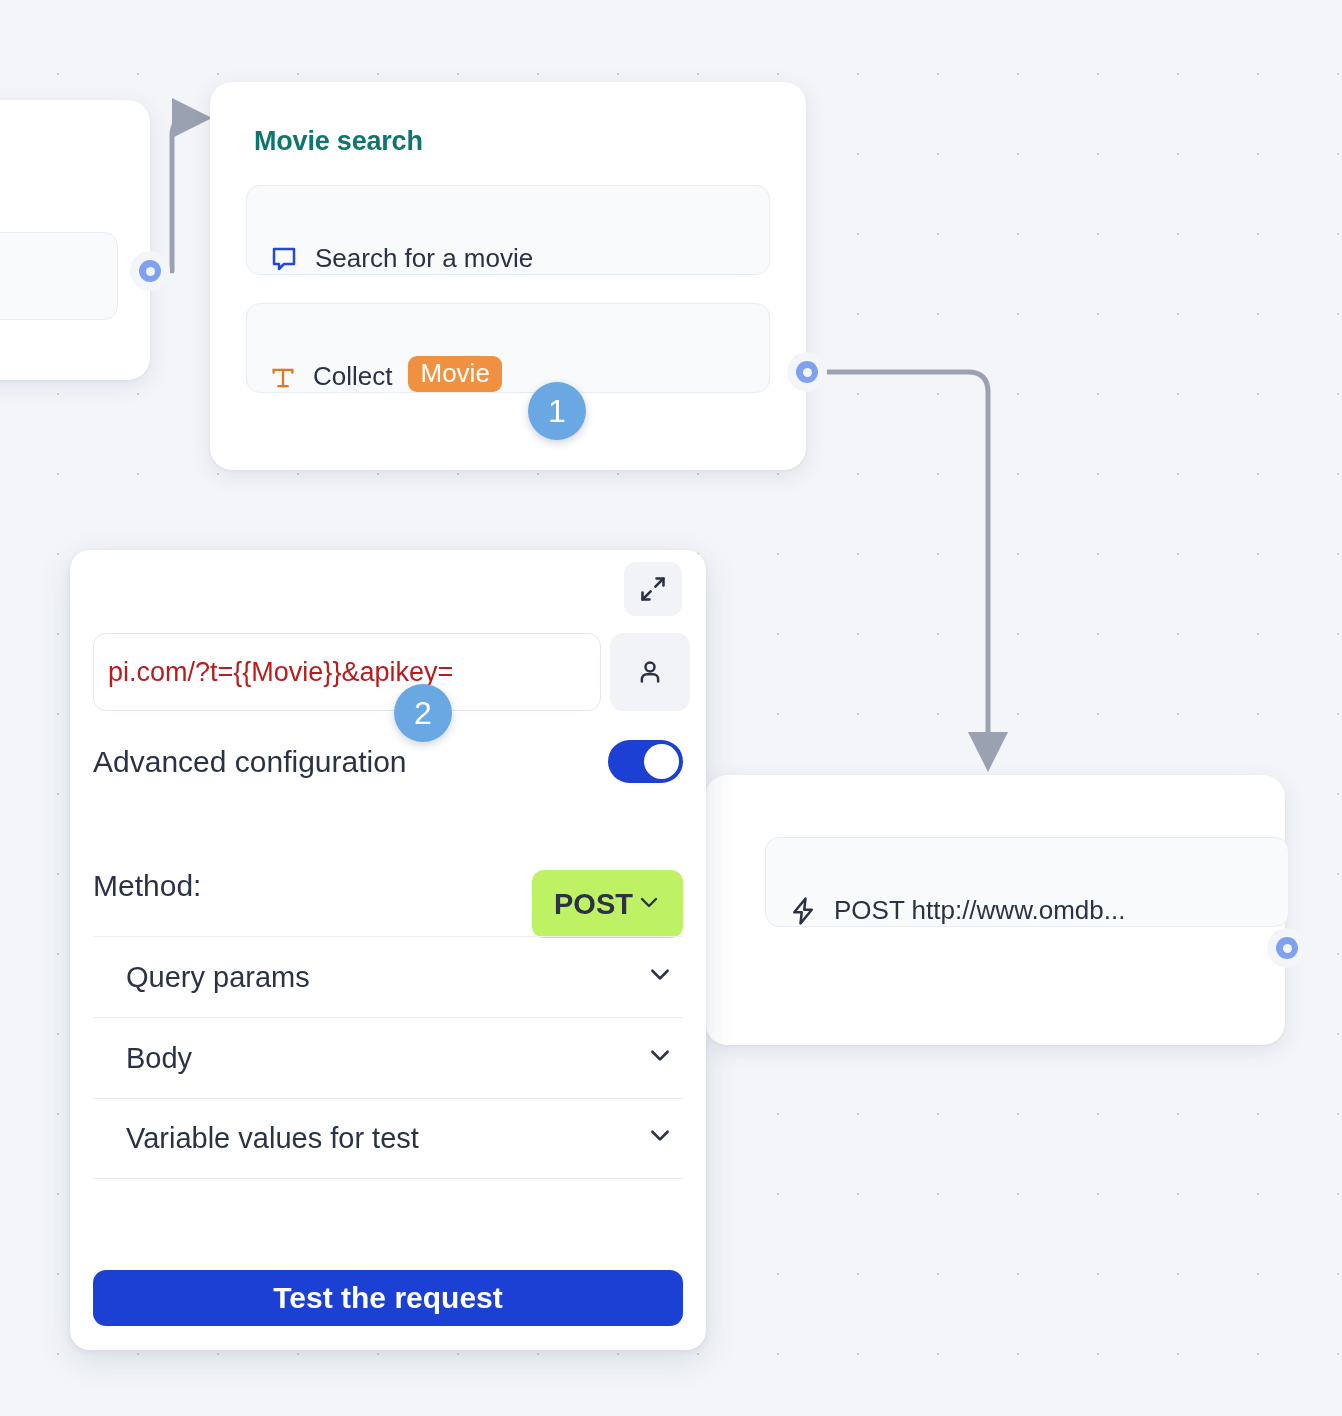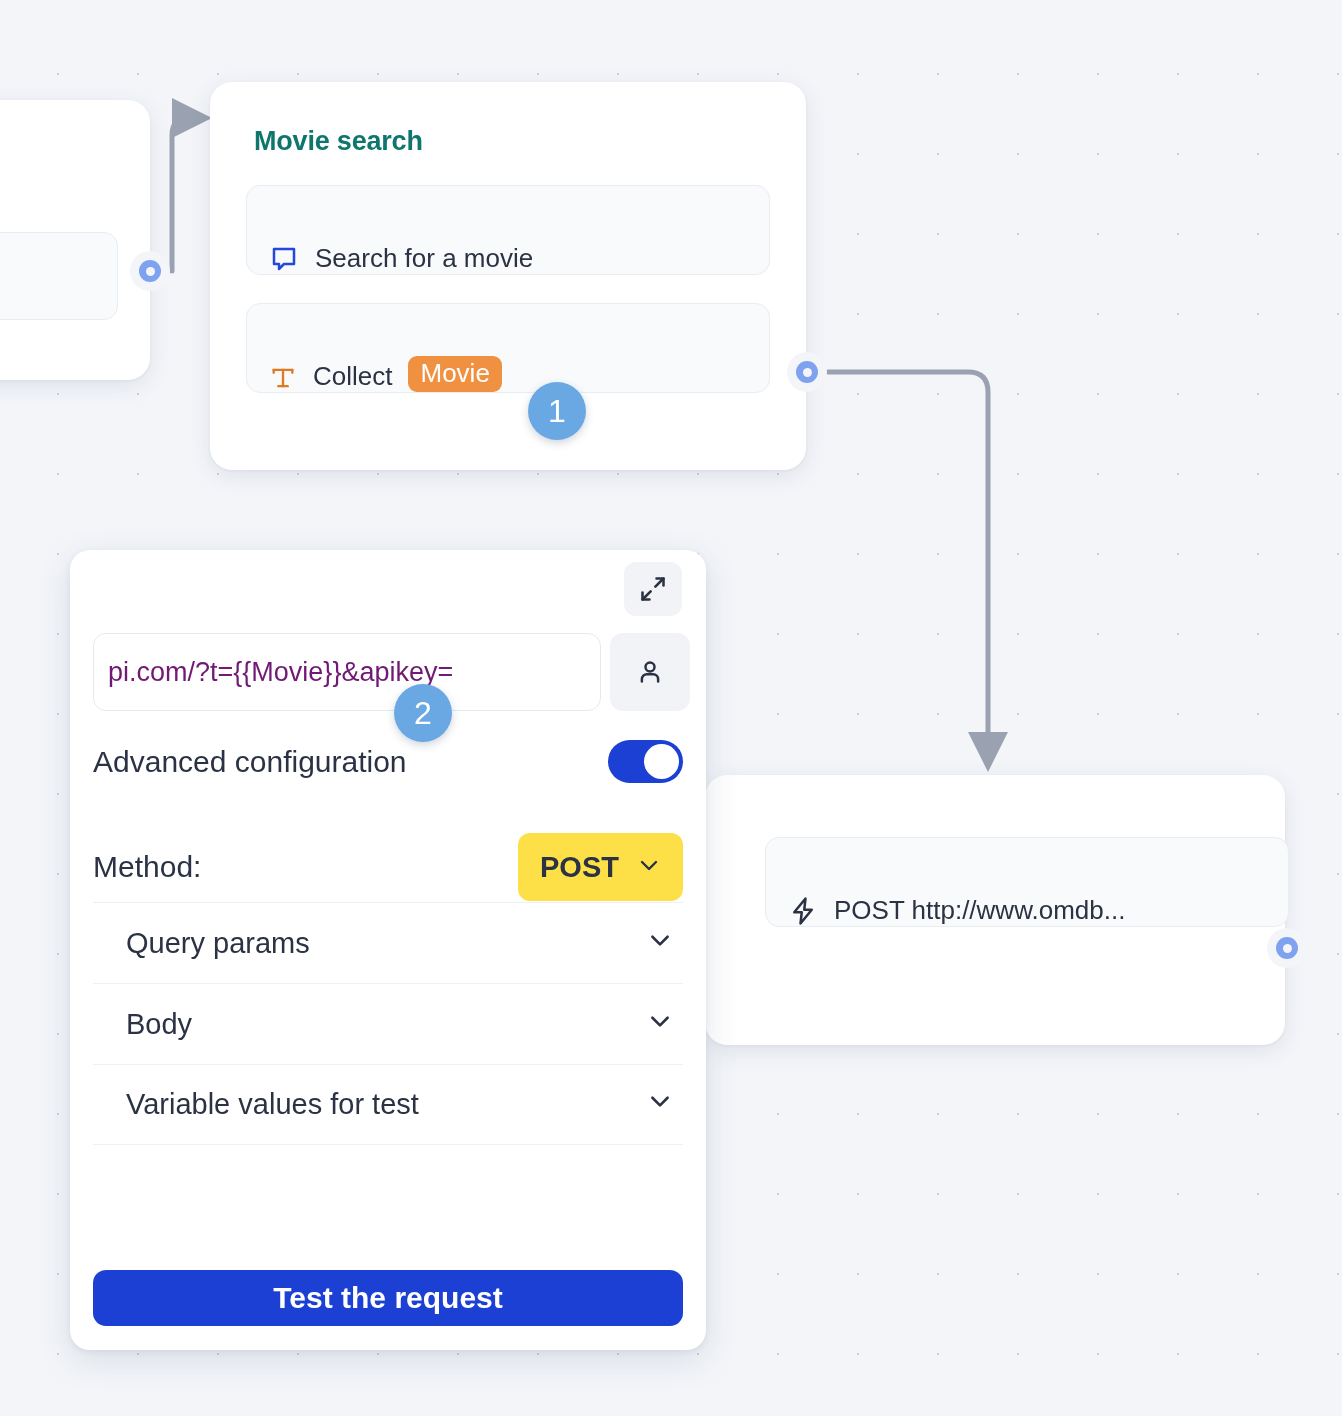--- a/index.html
+++ b/index.html
@@ -149,21 +149,21 @@
   .url-row {
     position: absolute; left: 23px; top: 83px;
     display: flex; gap: 9px; align-items: stretch;
   }
   .url-input {
     width: 508px; height: 78px;
     border: 1px solid #e4e8f0;
     border-radius: 13px;
     background: #ffffff;
     font-size: 27px;
-    color: #701a75;
+    color: #b91c1c;
     padding: 0 0 0 14px;
     font-family: "Liberation Sans", sans-serif;
     overflow: hidden;
     white-space: nowrap;
     display: flex; align-items: center;
   }
   .url-input span { display:block; }
   .user-btn {
     width: 80px; height: 78px;
     background: #f1f3f7;
@@ -192,29 +192,30 @@
     border-radius: 50%;
     background: #ffffff;
   }
   .method-row {
     position: absolute; left: 23px; top: 283px;
     width: 590px;
     display: flex; align-items: center; justify-content: space-between;
   }
   .method-label { font-size: 30px; color: #2b3244; }
   .method-select {
-    background: #fde047;
+    background: #bef264;
     border: none; border-radius: 12px;
     height: 68px;
     padding: 0 22px;
-    display: flex; align-items: center; gap: 18px;
+    display: flex; align-items: center; gap: 4px;
     font-size: 29px; font-weight: 700; color: #2b3244;
     cursor: pointer;
-  }
-  .acc-list { position: absolute; left: 23px; top: 352px; width: 590px; }
+    margin-top: 37px;
+  }
+  .acc-list { position: absolute; left: 23px; top: 386px; width: 590px; }
   .acc-row {
     height: 81px;
     display: flex; align-items: center; justify-content: space-between;
     border-top: 1px solid #eceff4;
     font-size: 29px; color: #2b3244;
     padding: 0 10px 0 33px;
     cursor: pointer;
   }
   .acc-row:last-of-type { border-bottom: 1px solid #eceff4; }
   .test-btn {

